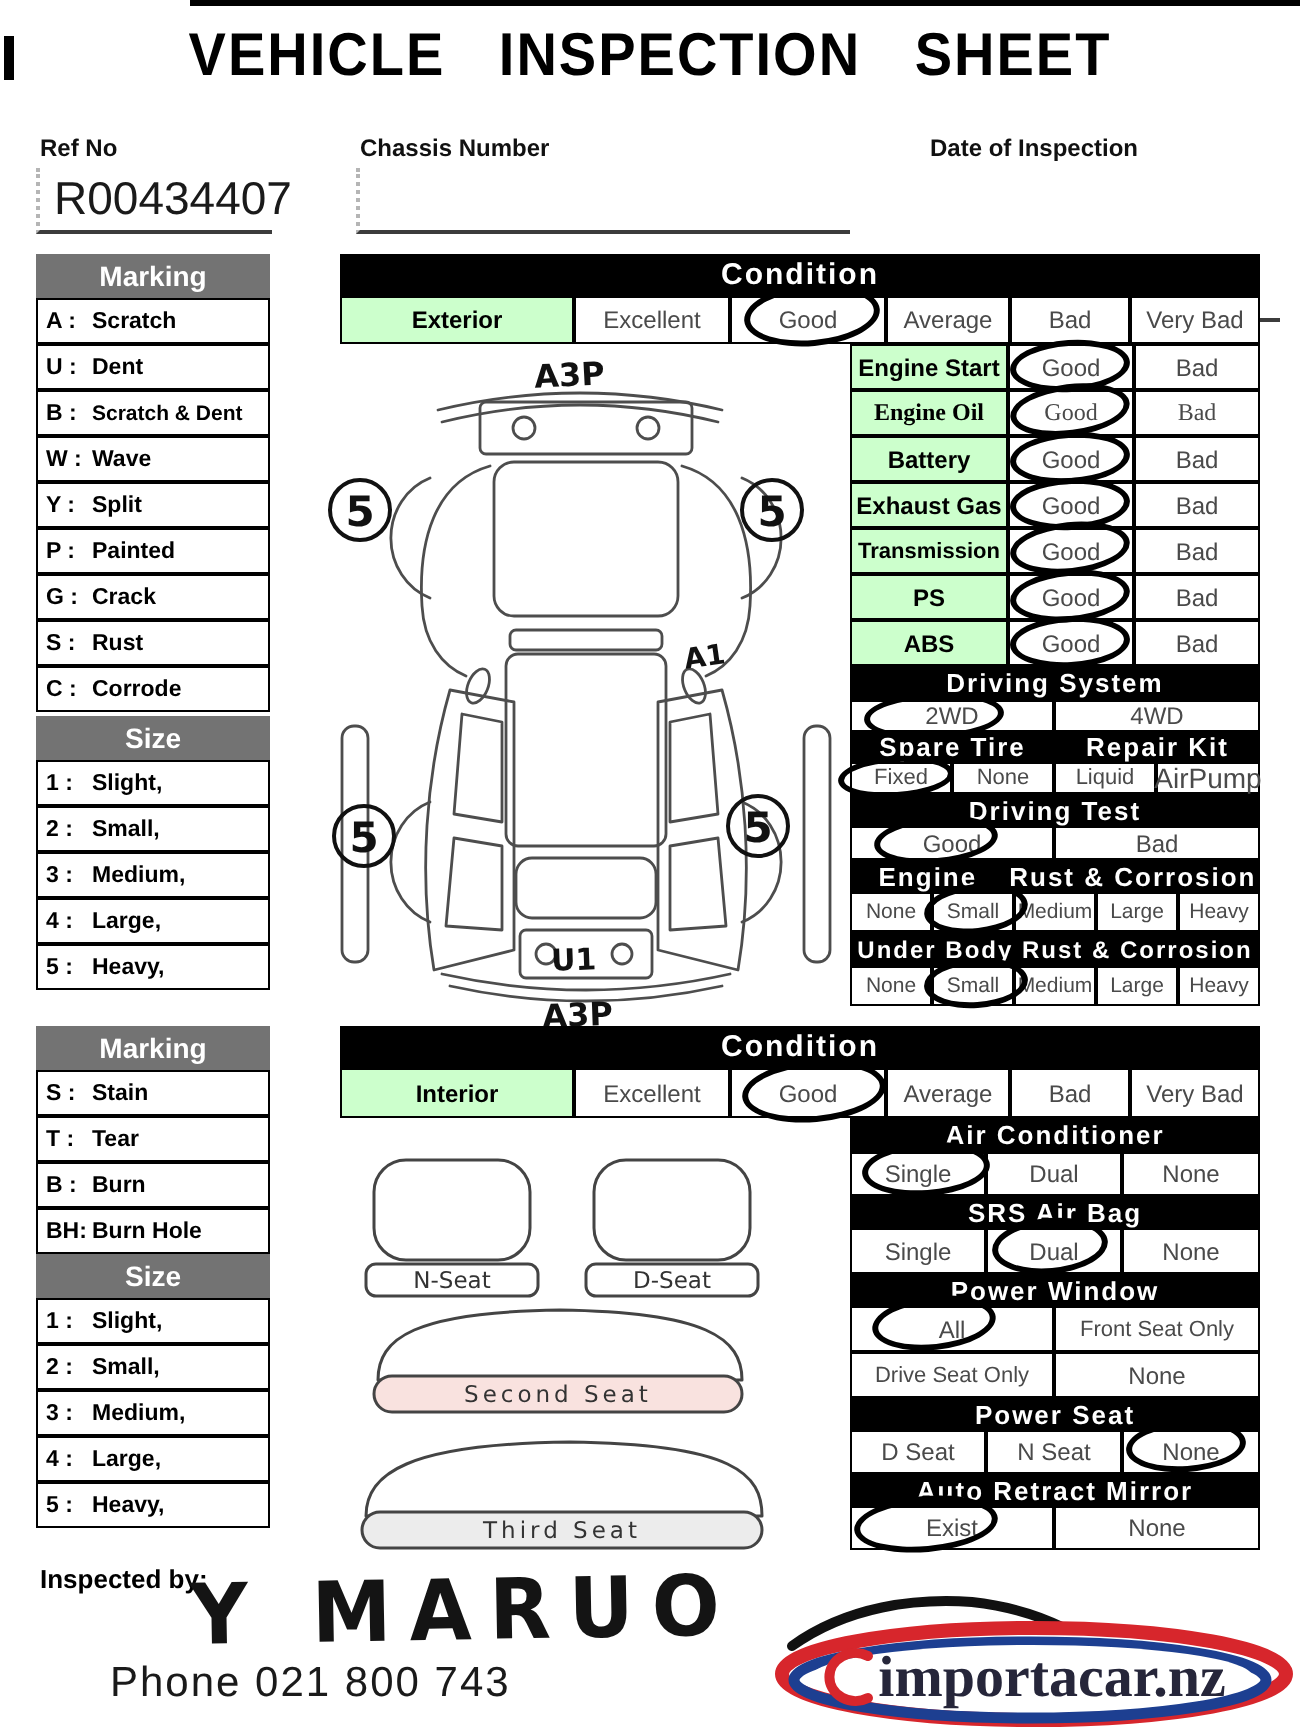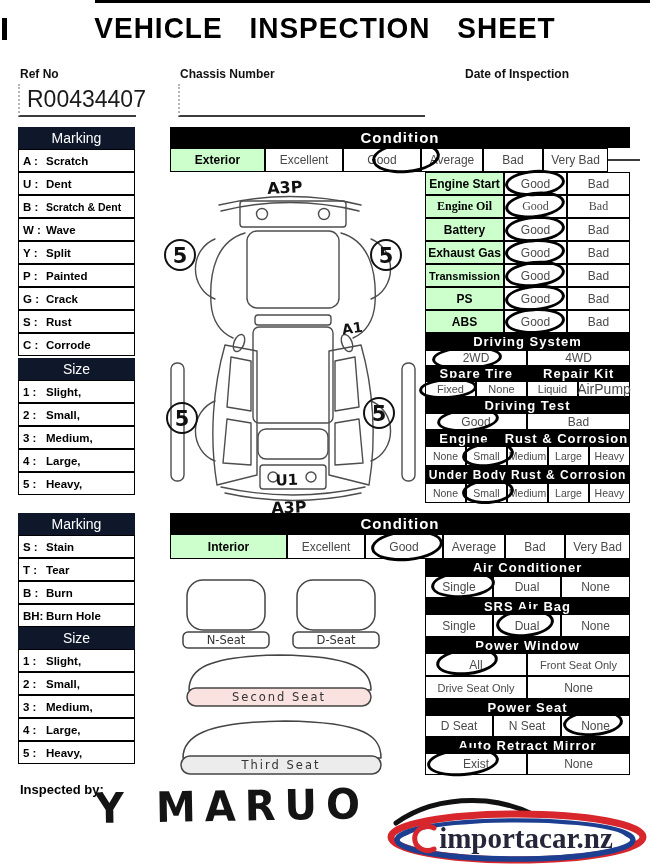--- a/index.html
+++ b/index.html
@@ -13,21 +13,21 @@
 
   
   .title { left:0; top:12px; width:650px; text-align:center; font-size:28px;
     font-weight:bold; letter-spacing:1px; word-spacing:18px; transform:scaleY(1.08); }
   .fldlbl { font-size:12px; font-weight:bold; color:#111; }
   .fldbox { border-left:2px dotted #b5b5b5; border-bottom:2px solid #3c3c3c;
     font-size:23px; color:#1a1a1a; padding:2px 0 2px 7px; }
 
   
   .legend { width:117px; }
-  .lbar { height:22px; background:#0f172a; color:#fff; font-weight:normal; font-size:14px;
+  .lbar { height:22px; background:#737373; color:#fff; font-weight:bold; font-size:14px;
     display:flex; align-items:center; justify-content:center; }
   .lrow { height:23px; border:1px solid #000; background:#fff; display:flex;
     align-items:center; font-size:11.5px; font-weight:bold; white-space:nowrap; }
   .lrow .code { width:27px; padding-left:4px; flex:none; }
 
   
   .bar { background:#000; color:#fff; font-weight:bold; font-size:13px;
     display:flex; align-items:center; justify-content:center; letter-spacing:1px; }
   .bar.big { font-size:15px; }
   .bar .half { flex:1; text-align:center; }
@@ -125,21 +125,21 @@
         <span>Large,</span>
       </div>
     <div class="lrow">
         <span class="code">5 :</span>
         <span>Heavy,</span>
       </div>
   </div>
 
   <div class="abs bar big" style="left:170px;top:127px;width:460px;height:21px;">Condition</div>
   <div class="abs row" style="left:170px;top:148px;width:460px;height:24px;">
-    <div class="cell green" style="width:95px;">Exterior</div>
+    <div class="cell green" style="width:117px;">Exterior</div>
     <div class="cell" style="width:78px;">Excellent</div>
     <div class="cell" style="width:78px;">Good</div>
     <div class="cell" style="width:62px;">Average</div>
     <div class="cell" style="width:60px;">Bad</div>
     <div class="cell" style="width:65px;">Very Bad</div>
   </div>
 
   <div class="abs row" style="left:425px;top:172px;width:205px;height:23px;">
     <div class="cell green" style="width:79px;">Engine Start</div>
     <div class="cell" style="width:63px;">Good</div>
@@ -404,20 +404,21 @@
   <div class="abs mk" style="left:462px;top:479px;width:52px;height:25px;transform:rotate(-4deg);"></div>
   <div class="abs mk" style="left:371px;top:530px;width:72px;height:31px;transform:rotate(-5deg);"></div>
   <div class="abs mk" style="left:431px;top:571px;width:64px;height:27px;transform:rotate(-4deg);"></div>
   <div class="abs mk" style="left:496px;top:609px;width:58px;height:28px;transform:rotate(-5deg);"></div>
   <div class="abs mk" style="left:436px;top:648px;width:62px;height:27px;transform:rotate(-6deg);"></div>
   <div class="abs mk" style="left:563px;top:710px;width:60px;height:26px;transform:rotate(-4deg);"></div>
   <div class="abs mk" style="left:427px;top:748px;width:72px;height:28px;transform:rotate(-5deg);"></div>
 
   <div class="abs inspected" style="left:20px;top:782px;">Inspected by:</div>
   <div class="abs signature" style="left:95px;top:783px;">Y MARUO</div>
+  <div class="abs phone" style="left:55px;top:830px;">Phone  021 800 743</div>
 
   <svg class="abs" style="left:386px;top:793px;" width="262" height="72" viewBox="0 0 262 72">
     <path d="M10,30 C38,10 72,6 100,8 C118,10 134,15 146,21" fill="none" stroke="#111" stroke-width="5" stroke-linecap="round"></path>
     <ellipse cx="131" cy="44" rx="126" ry="23" fill="none" stroke="#d7262c" stroke-width="7"></ellipse>
     <ellipse cx="129" cy="47" rx="118" ry="19" fill="none" stroke="#1d3f91" stroke-width="5.5"></ellipse>
     <ellipse cx="130" cy="45" rx="110" ry="15.5" fill="#fff"></ellipse>
     <path d="M48,35 A13,12 0 1 0 48,56" fill="none" stroke="#d7262c" stroke-width="5" stroke-linecap="round"></path>
     <text x="140" y="55" class="logo-text" font-size="29" fill="#26263a" text-anchor="middle">importacar.nz</text>
   </svg>
 

